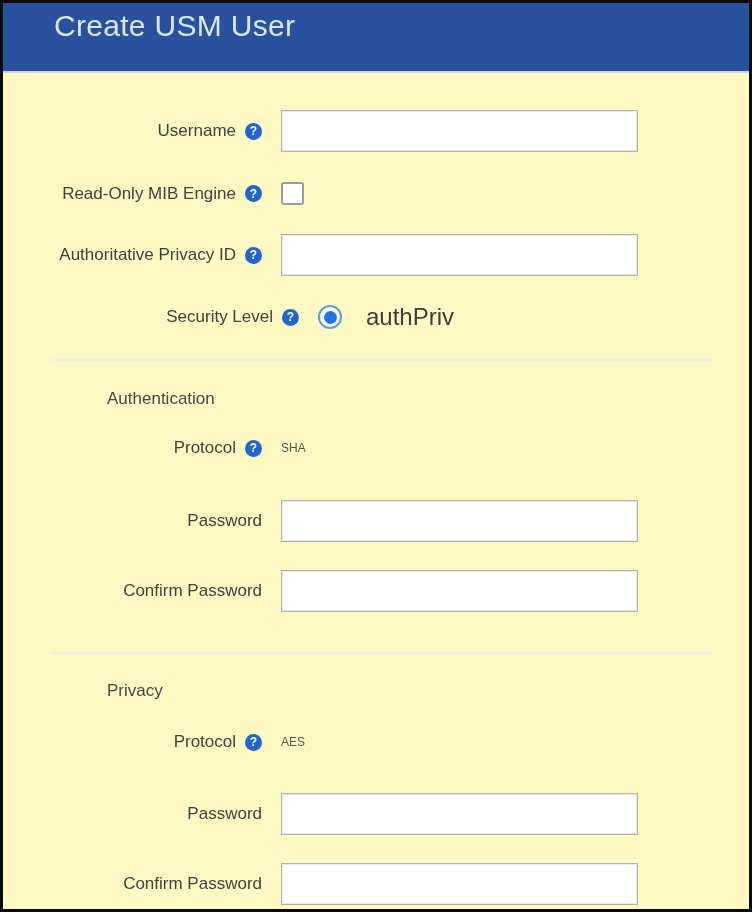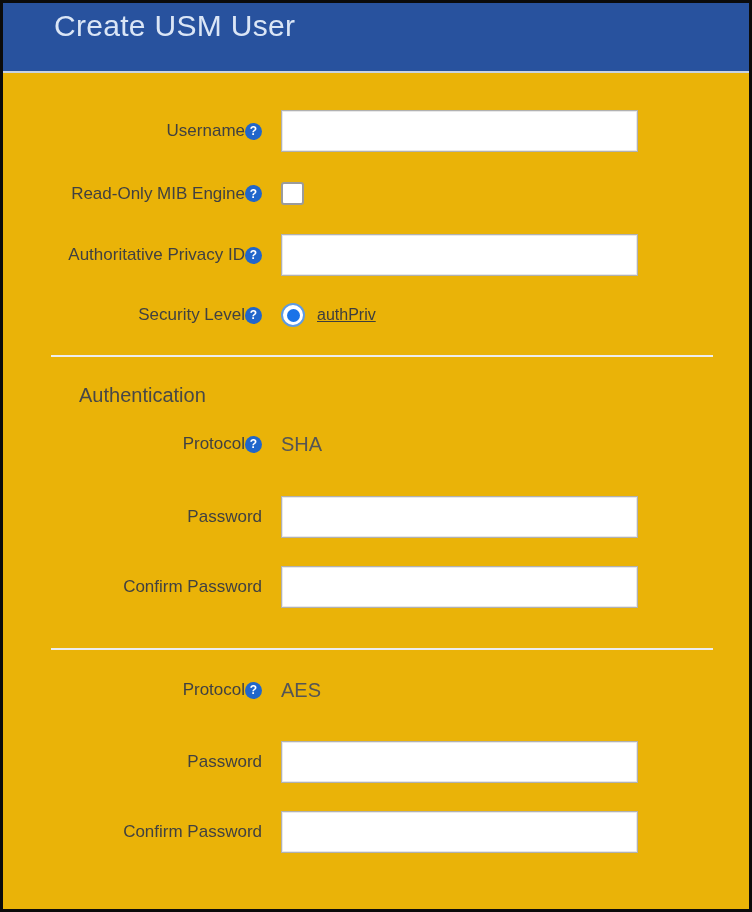--- a/index.html
+++ b/index.html
@@ -2,21 +2,21 @@
 <html><head>
 <meta charset="utf-8">
 <style>
   html, body { margin: 0; padding: 0; background: #ffffff; }
   .frame {
     position: relative;
     box-sizing: border-box;
     width: 752px;
     height: 912px;
     border: 3px solid #0b0b0b;
-    background: #eab308;
+    background: #fef9c3;
     overflow: hidden;
     font-family: "Liberation Sans", sans-serif;
   }
   
   .header {
     box-sizing: border-box;
     height: 70px;
     background: #28529e;
     border-bottom: 2px solid #c9d3e3;
     padding: 4px 0 0 51px;
@@ -30,20 +30,21 @@
   }
   
   .form-row { display: flex; align-items: center; }
   .label-cell {
     box-sizing: border-box;
     width: 259px;
     flex-shrink: 0;
     display: flex;
     justify-content: flex-end;
     align-items: center;
+    gap: 9px;
   }
   .label-text { font-size: 17px; color: #414141; white-space: nowrap; }
   .help-icon {
     width: 17px; height: 17px;
     border-radius: 50%;
     background: #2066cb;
     color: #ffffff;
     font-size: 12px;
     font-weight: bold;
     display: flex; align-items: center; justify-content: center;
@@ -81,40 +82,40 @@
     background: #ffffff;
     display: flex; align-items: center; justify-content: center;
     flex-shrink: 0;
   }
   .radio-circle.selected { border: 2px solid #5e9ae3; }
   .radio-dot {
     width: 13px; height: 13px;
     border-radius: 50%;
     background: #1a73e8;
   }
-  .radio-label { font-size: 16px; color: #3e3e3e; margin-left: 12px; text-decoration: underline; }
+  .radio-label { font-size: 24px; color: #3e3e3e; margin-left: 24px; }
   
   .divider {
     height: 2px;
     background: #ededed;
     margin-left: 48px;
     width: 662px;
   }
   .section-heading {
-    font-size: 20px;
+    font-size: 17px;
     color: #474747;
     line-height: 22px;
-    margin-left: 76px;
-  }
-  .protocol-value { font-size: 20px; color: #555555; line-height: 22px; }
+    margin-left: 104px;
+  }
+  .protocol-value { font-size: 12px; color: #555555; line-height: 22px; }
   
   .mt-username  { margin-top: 37px; }
   .mt-mib       { margin-top: 30px; }
   .mt-engine    { margin-top: 29px; }
-  .mt-seclevel  { margin-top: 27px; }
+  .mt-seclevel  { margin-top: 27px; padding-left: 37px; }
   .mt-div1      { margin-top: 28px; }
   .mt-authhead  { margin-top: 27px; }
   .mt-proto1    { margin-top: 27px; }
   .mt-pass1     { margin-top: 41px; }
   .mt-confirm1  { margin-top: 28px; }
   .mt-div2      { margin-top: 40px; }
   .mt-privhead  { margin-top: 26px; }
   .mt-proto2    { margin-top: 29px; }
   .mt-pass2     { margin-top: 40px; }
   .mt-confirm2  { margin-top: 28px; }
@@ -200,20 +201,21 @@
     <div class="label-cell">
       <span class="label-text">Confirm Password</span>
     </div>
     <div class="control-cell">
       <input type="password" class="text-input" value="" style="">
     </div>
   </div>
 
   <div class="divider mt-div2"></div>
 
+  <div class="section-heading mt-privhead">Privacy</div>
 
   <div class="form-row mt-proto2">
     <div class="label-cell">
       <span class="label-text">Protocol</span>
       <span class="help-icon">?</span>
     </div>
     <div class="control-cell">
       <span class="protocol-value">AES</span>
     </div>
   </div>

